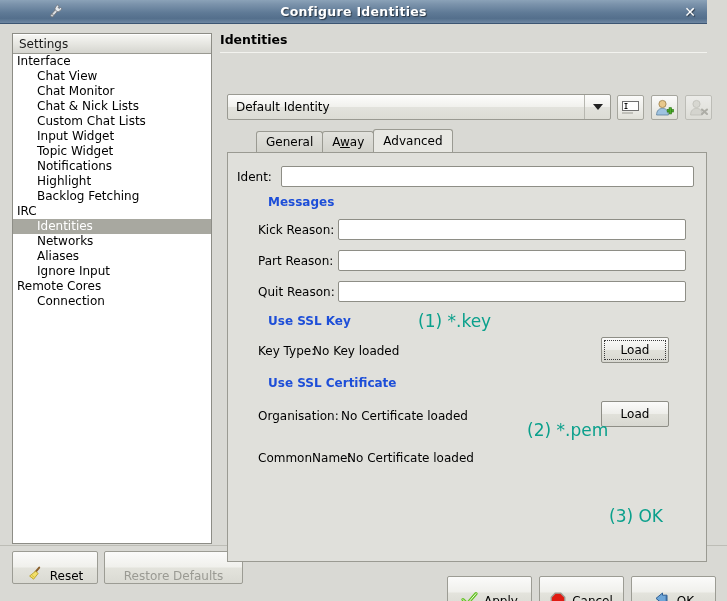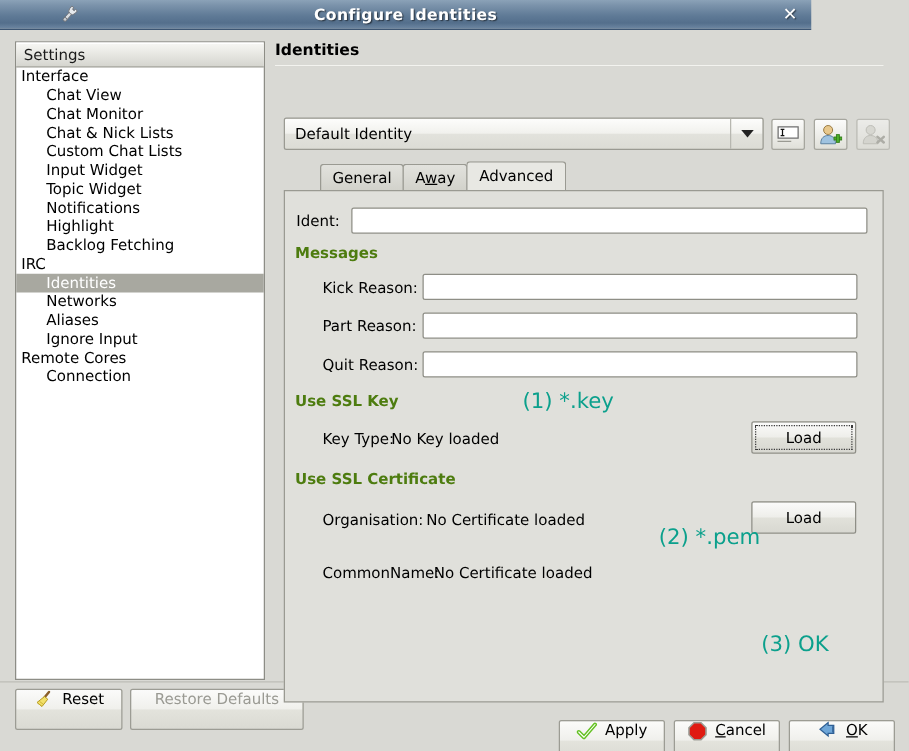--- a/index.html
+++ b/index.html
@@ -13,21 +13,21 @@
   }
   #window {
     position: relative;
     width: 727px; height: 601px;
     background: #d4d0c8;
     background: #d9d9d4;
   }
 
   
   #titlebar {
-    position: absolute; left: 0; top: 0; width: 649px; height: 24px;
+    position: absolute; left: 0; top: 0; width: 707px; height: 24px;
     background: linear-gradient(to bottom, #8ba2b8 0%, #7b93ab 18%, #5f7a96 55%, #546f8c 80%, #6e87a2 100%);
     border-bottom: 1px solid #3c5572;
     display: flex; align-items: center; padding-left: 40px;
   }
   #win-icon {
     width: 24px; height: 24px; margin-left: 3px;
     display: flex; align-items: center; justify-content: center;
   }
   #title-text {
     position: absolute; left: 0; right: 0; text-align: center;
@@ -160,33 +160,33 @@
     background: #e0e0db;
     border: 1px solid #9a9a92;
     z-index: 1;
   }
 
   
   .lbl {
     position: absolute; font-size: 12px; color: #000; white-space: nowrap;
   }
   .grp {
-    position: absolute; font-size: 12px; font-weight: bold; color: #4d7c0f;
+    position: absolute; font-size: 12px; font-weight: bold; color: #1d4ed8; margin-left: 32px;
   }
   .txtfield {
     position: absolute; height: 21px;
     background: #ffffff;
     border: 1px solid #8e8e86;
     border-radius: 2px;
     font-size: 12px;
     padding: 0 4px;
     outline: none;
   }
   .loadbtn {
-    position: absolute; width: 84px; height: 26px;
+    position: absolute; width: 68px; height: 26px;
     background: linear-gradient(to bottom, #fbfbfa 0%, #eeeeea 48%, #e1e1da 52%, #d8d8d1 100%);
     border: 1px solid #8e8e86;
     border-radius: 2px;
     font-size: 12px; color: #000;
     display: flex; align-items: center; justify-content: center;
     cursor: pointer;
   }
   .loadbtn.focused::after {
     content: "";
     position: absolute; left: 2px; top: 2px; right: 2px; bottom: 2px;
@@ -207,21 +207,21 @@
   #bottom-sep {
     position: absolute; left: 0; top: 521px; width: 727px; height: 1px;
     background: #bdbdb6;
   }
   .btmbtn {
     position: absolute; height: 33px;
     background: linear-gradient(to bottom, #fbfbfa 0%, #f0f0ec 48%, #e3e3dc 52%, #dadad3 100%);
     border: 1px solid #9c9c94;
     border-radius: 2px;
     font-size: 12px; color: #000;
-    display: flex; align-items: flex-start; justify-content: center;
+    display: flex; align-items: flex-end; justify-content: center;
     gap: 6px;
     cursor: pointer;
   }
   .btmbtn.disabled { color: #9a9a93; cursor: default; }
   .btmbtn u { text-decoration: underline; }
   .ico { display: inline-flex; align-items: center; justify-content: center; }
 </style>
 </head>
 <body>
 

